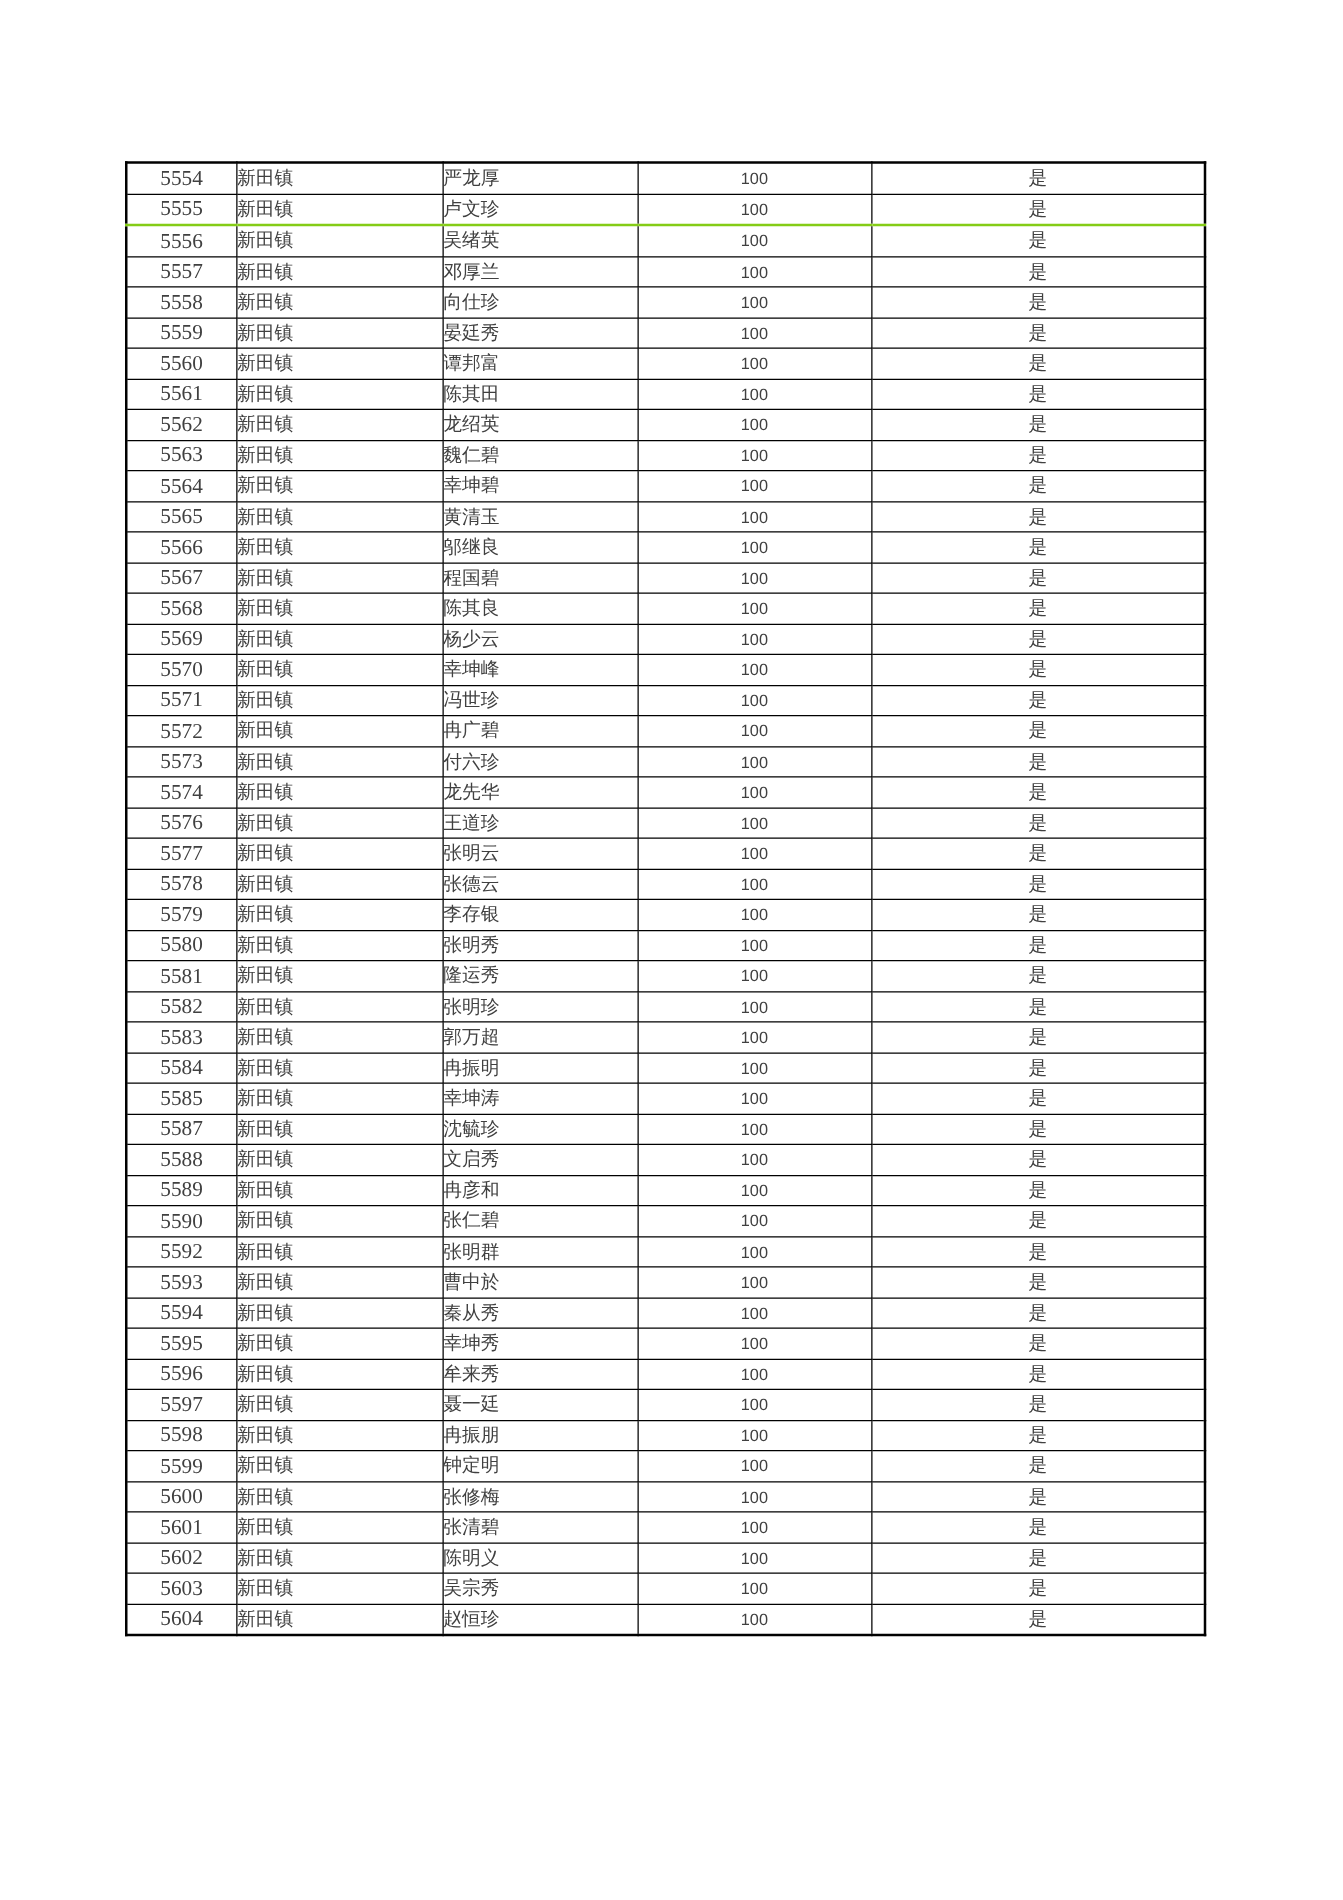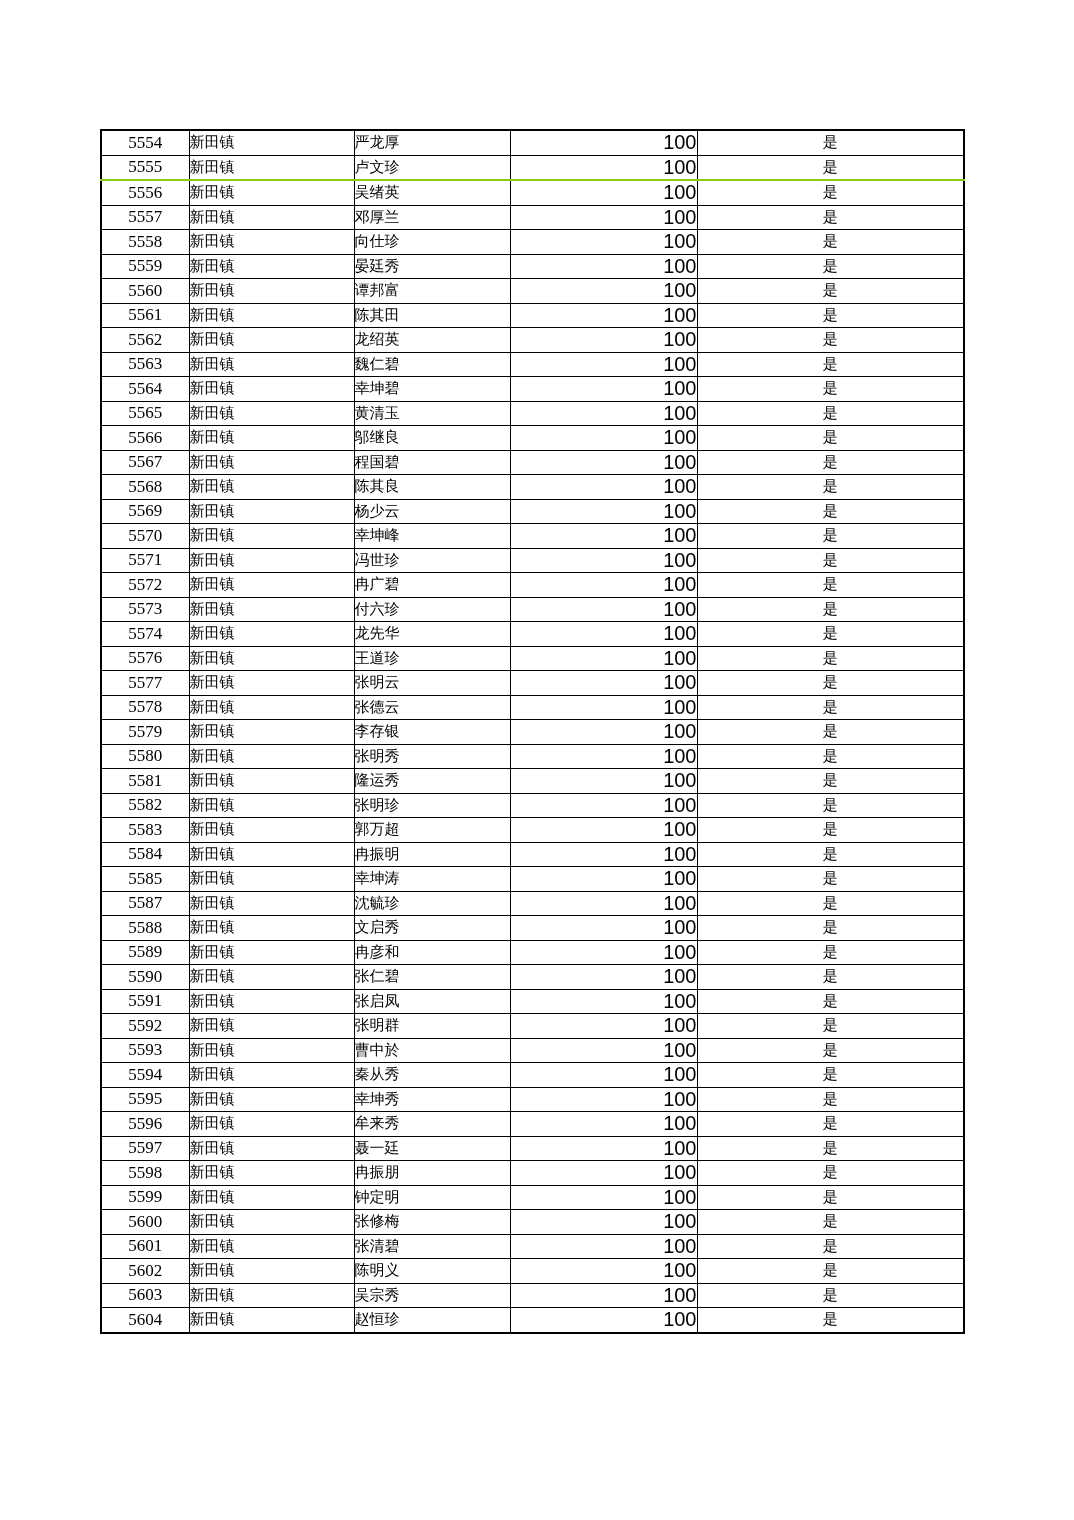--- a/index.html
+++ b/index.html
@@ -7,21 +7,21 @@
     padding: 0;
     background: #ffffff;
   }
   .page {
     position: relative;
     width: 1074px;
     height: 1520px;
     background: #ffffff;
     overflow: hidden;
     font-family: "Liberation Serif", "DejaVu Serif", serif;
-    color: #000000;
+    color: #404040;
   }
   table.roster {
     position: absolute;
     left: 100px;
     top: 129px;
     width: 863px;
     border-collapse: collapse;
     table-layout: fixed;
     border: 2px solid #000000;
   }
@@ -47,24 +47,24 @@
     font-family: "Liberation Serif", "DejaVu Serif", serif;
     font-size: 17px;
   }
   td.cell-town, td.cell-name {
     text-align: left;
     padding-left: 4px;
     font-family: "Liberation Serif", "DejaVu Serif", serif;
     font-size: 15px;
   }
   td.cell-score {
-    text-align: right;
+    text-align: center;
     padding-left: 3px;
     font-family: "Liberation Sans", "DejaVu Sans", sans-serif;
-    font-size: 20px;
+    font-size: 13px;
   }
   td.cell-flag {
     text-align: center;
     font-family: "Liberation Serif", "DejaVu Serif", serif;
     font-size: 15px;
   }
 </style>
 </head>
 <body>
 
@@ -317,27 +317,20 @@
           <td class="cell-flag">是</td>
         </tr>
         <tr>
           <td class="cell-id">5590</td>
           <td class="cell-town">新田镇</td>
           <td class="cell-name">张仁碧</td>
           <td class="cell-score">100</td>
           <td class="cell-flag">是</td>
         </tr>
         <tr>
-          <td class="cell-id">5591</td>
-          <td class="cell-town">新田镇</td>
-          <td class="cell-name">张启凤</td>
-          <td class="cell-score">100</td>
-          <td class="cell-flag">是</td>
-        </tr>
-        <tr>
           <td class="cell-id">5592</td>
           <td class="cell-town">新田镇</td>
           <td class="cell-name">张明群</td>
           <td class="cell-score">100</td>
           <td class="cell-flag">是</td>
         </tr>
         <tr>
           <td class="cell-id">5593</td>
           <td class="cell-town">新田镇</td>
           <td class="cell-name">曹中於</td>

